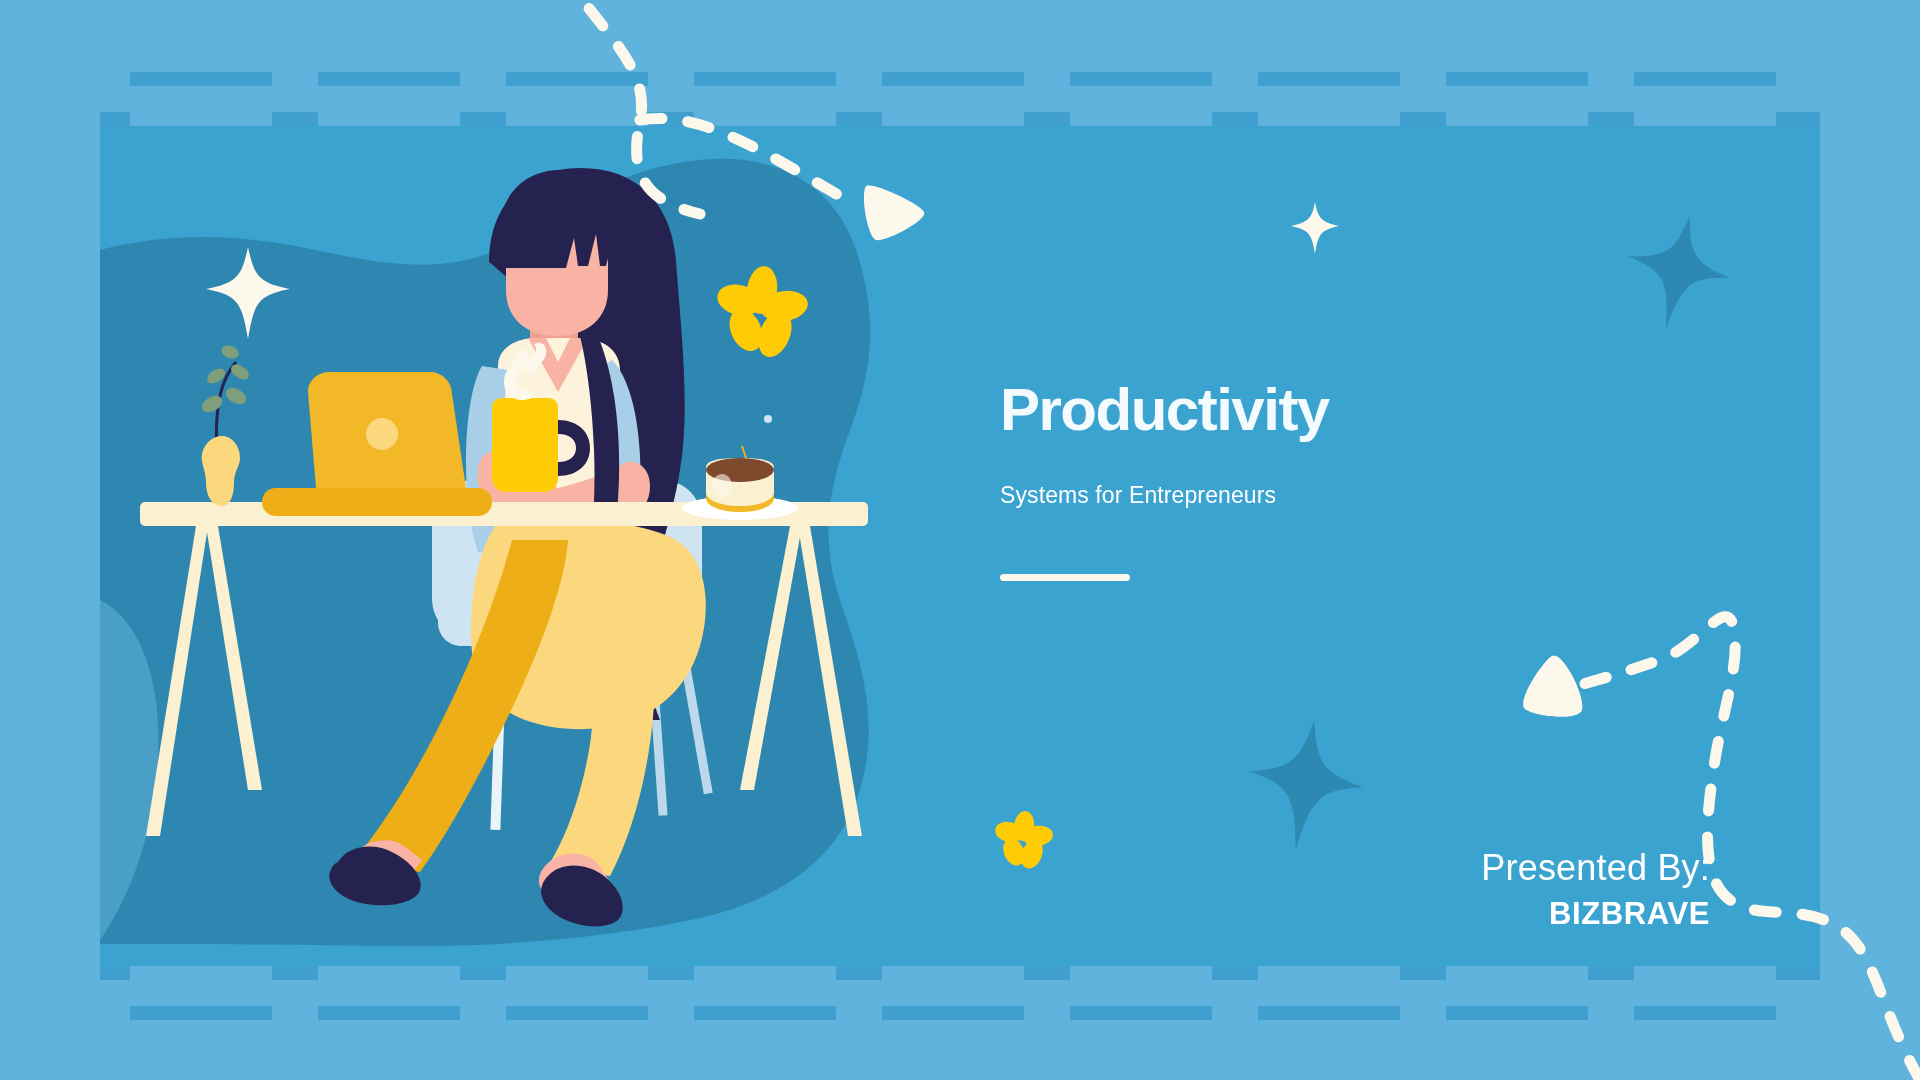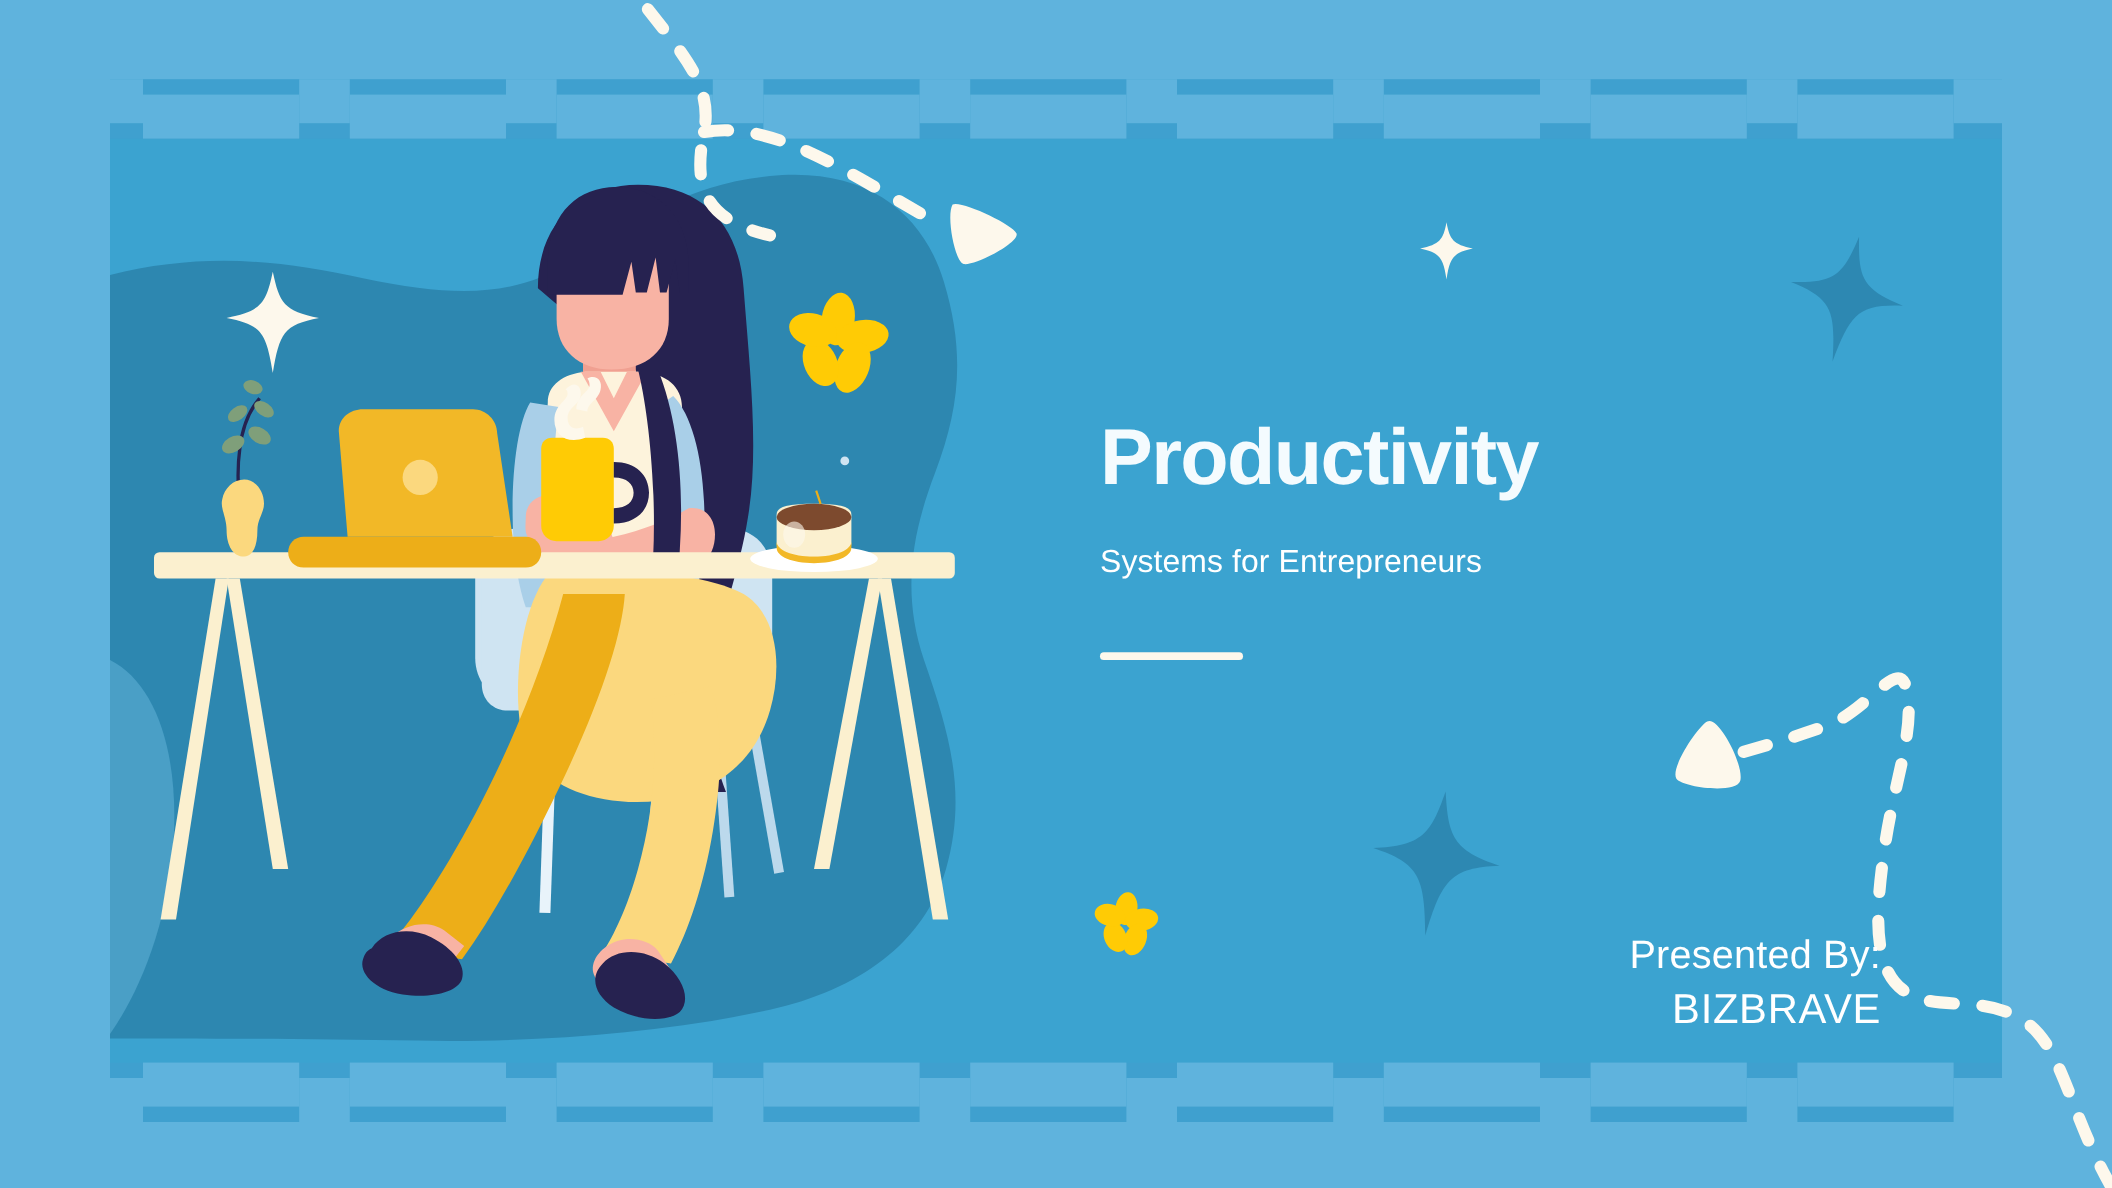--- a/index.html
+++ b/index.html
@@ -15,49 +15,49 @@
   
   .layer{position:absolute;top:0;left:0;width:1920px;height:1080px;}
   svg.layer{display:block;}
 
   
   #text-block{
     position:absolute;left:1000px;top:380px;width:700px;height:560px;
   }
   #slide-title{
     margin:0;
-    font-size:72px;
+    font-size:60px;
     font-weight:bold;
     letter-spacing:-1.5px;
     color:#f4fbfe;
     line-height:1.0;
   }
   #slide-subtitle{
     margin:0;
     padding-top:42px;
-    font-size:29px;
+    font-size:23px;
     font-weight:normal;
     color:#ffffff;
     letter-spacing:0.1px;
     line-height:1.2;
   }
   #title-rule{
     margin-top:64px;
     width:130px;height:7px;border-radius:4px;
     background:#fdf8ec;
   }
   #credit{
     position:absolute;left:1000px;top:845px;width:710px;
     text-align:right;color:#ffffff;
   }
   #credit-label{
     margin:0;font-size:36px;font-weight:normal;letter-spacing:0.2px;line-height:1.25;
   }
   #credit-name{
-    margin:0;padding-top:5px;font-size:38px;font-weight:normal;letter-spacing:0.6px;line-height:1.25;
+    margin:0;padding-top:5px;font-size:31px;font-weight:bold;letter-spacing:0.6px;line-height:1.25;
   }
 </style>
 </head>
 <body>
 
 <div id="slide">
 
   <svg class="layer" viewBox="0 0 1920 1080" width="1920" height="1080" xmlns="http://www.w3.org/2000/svg">
     <defs>
       <clipPath id="innerClip">

